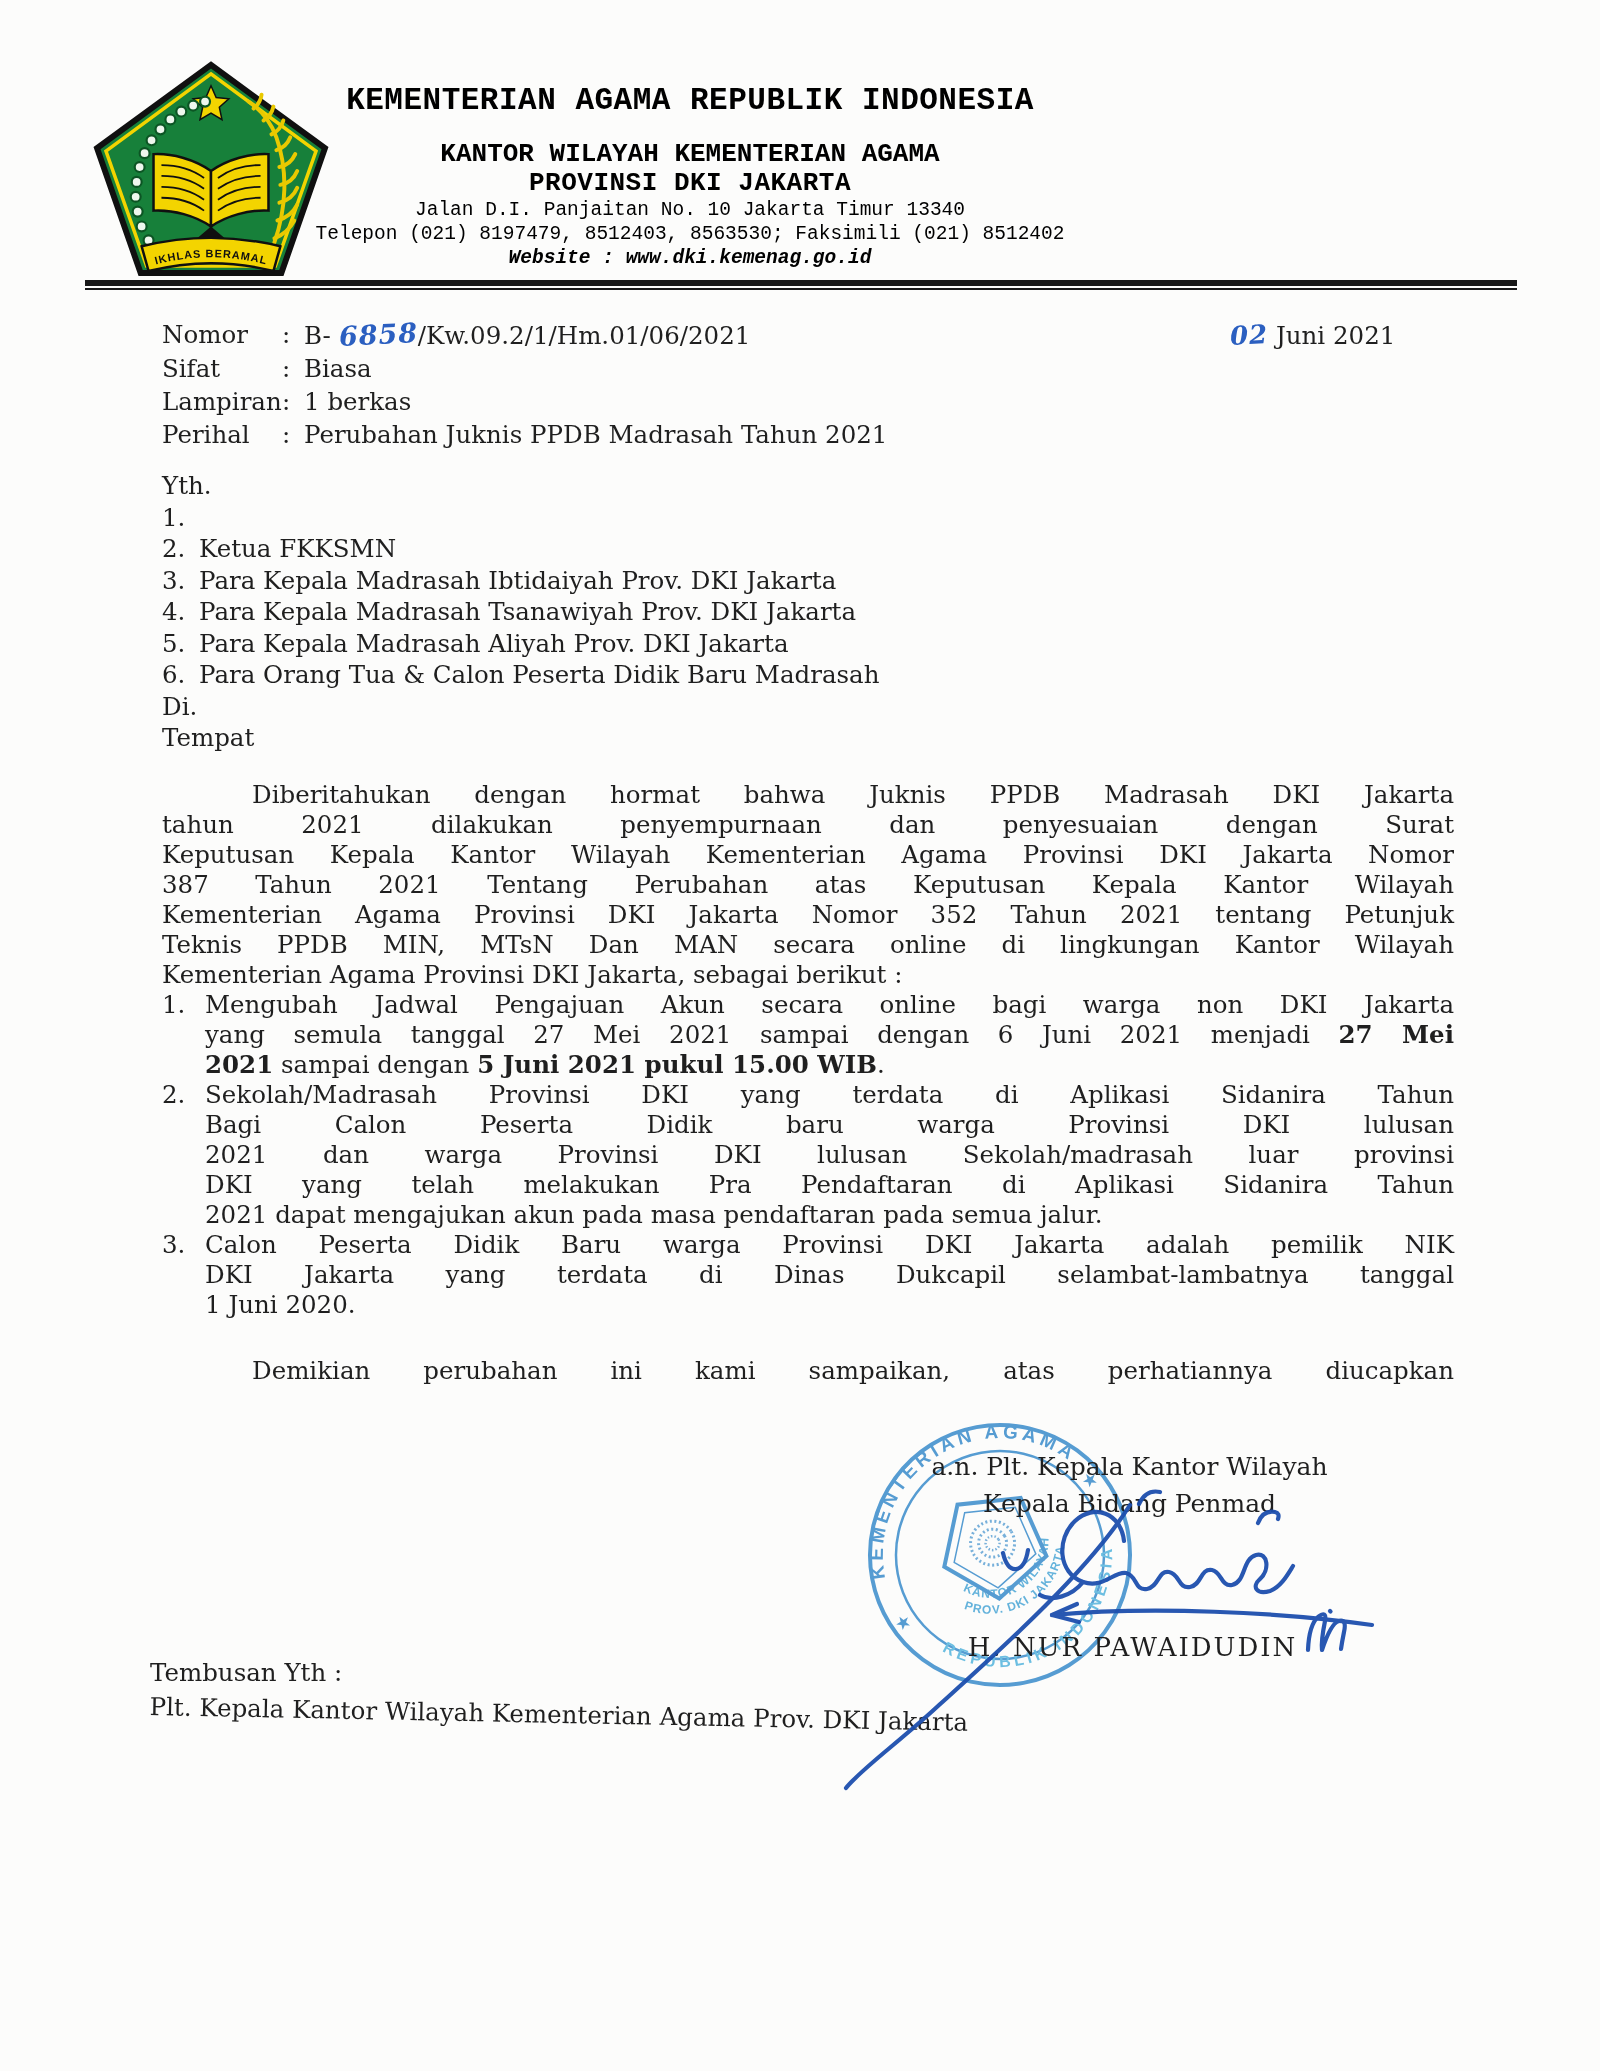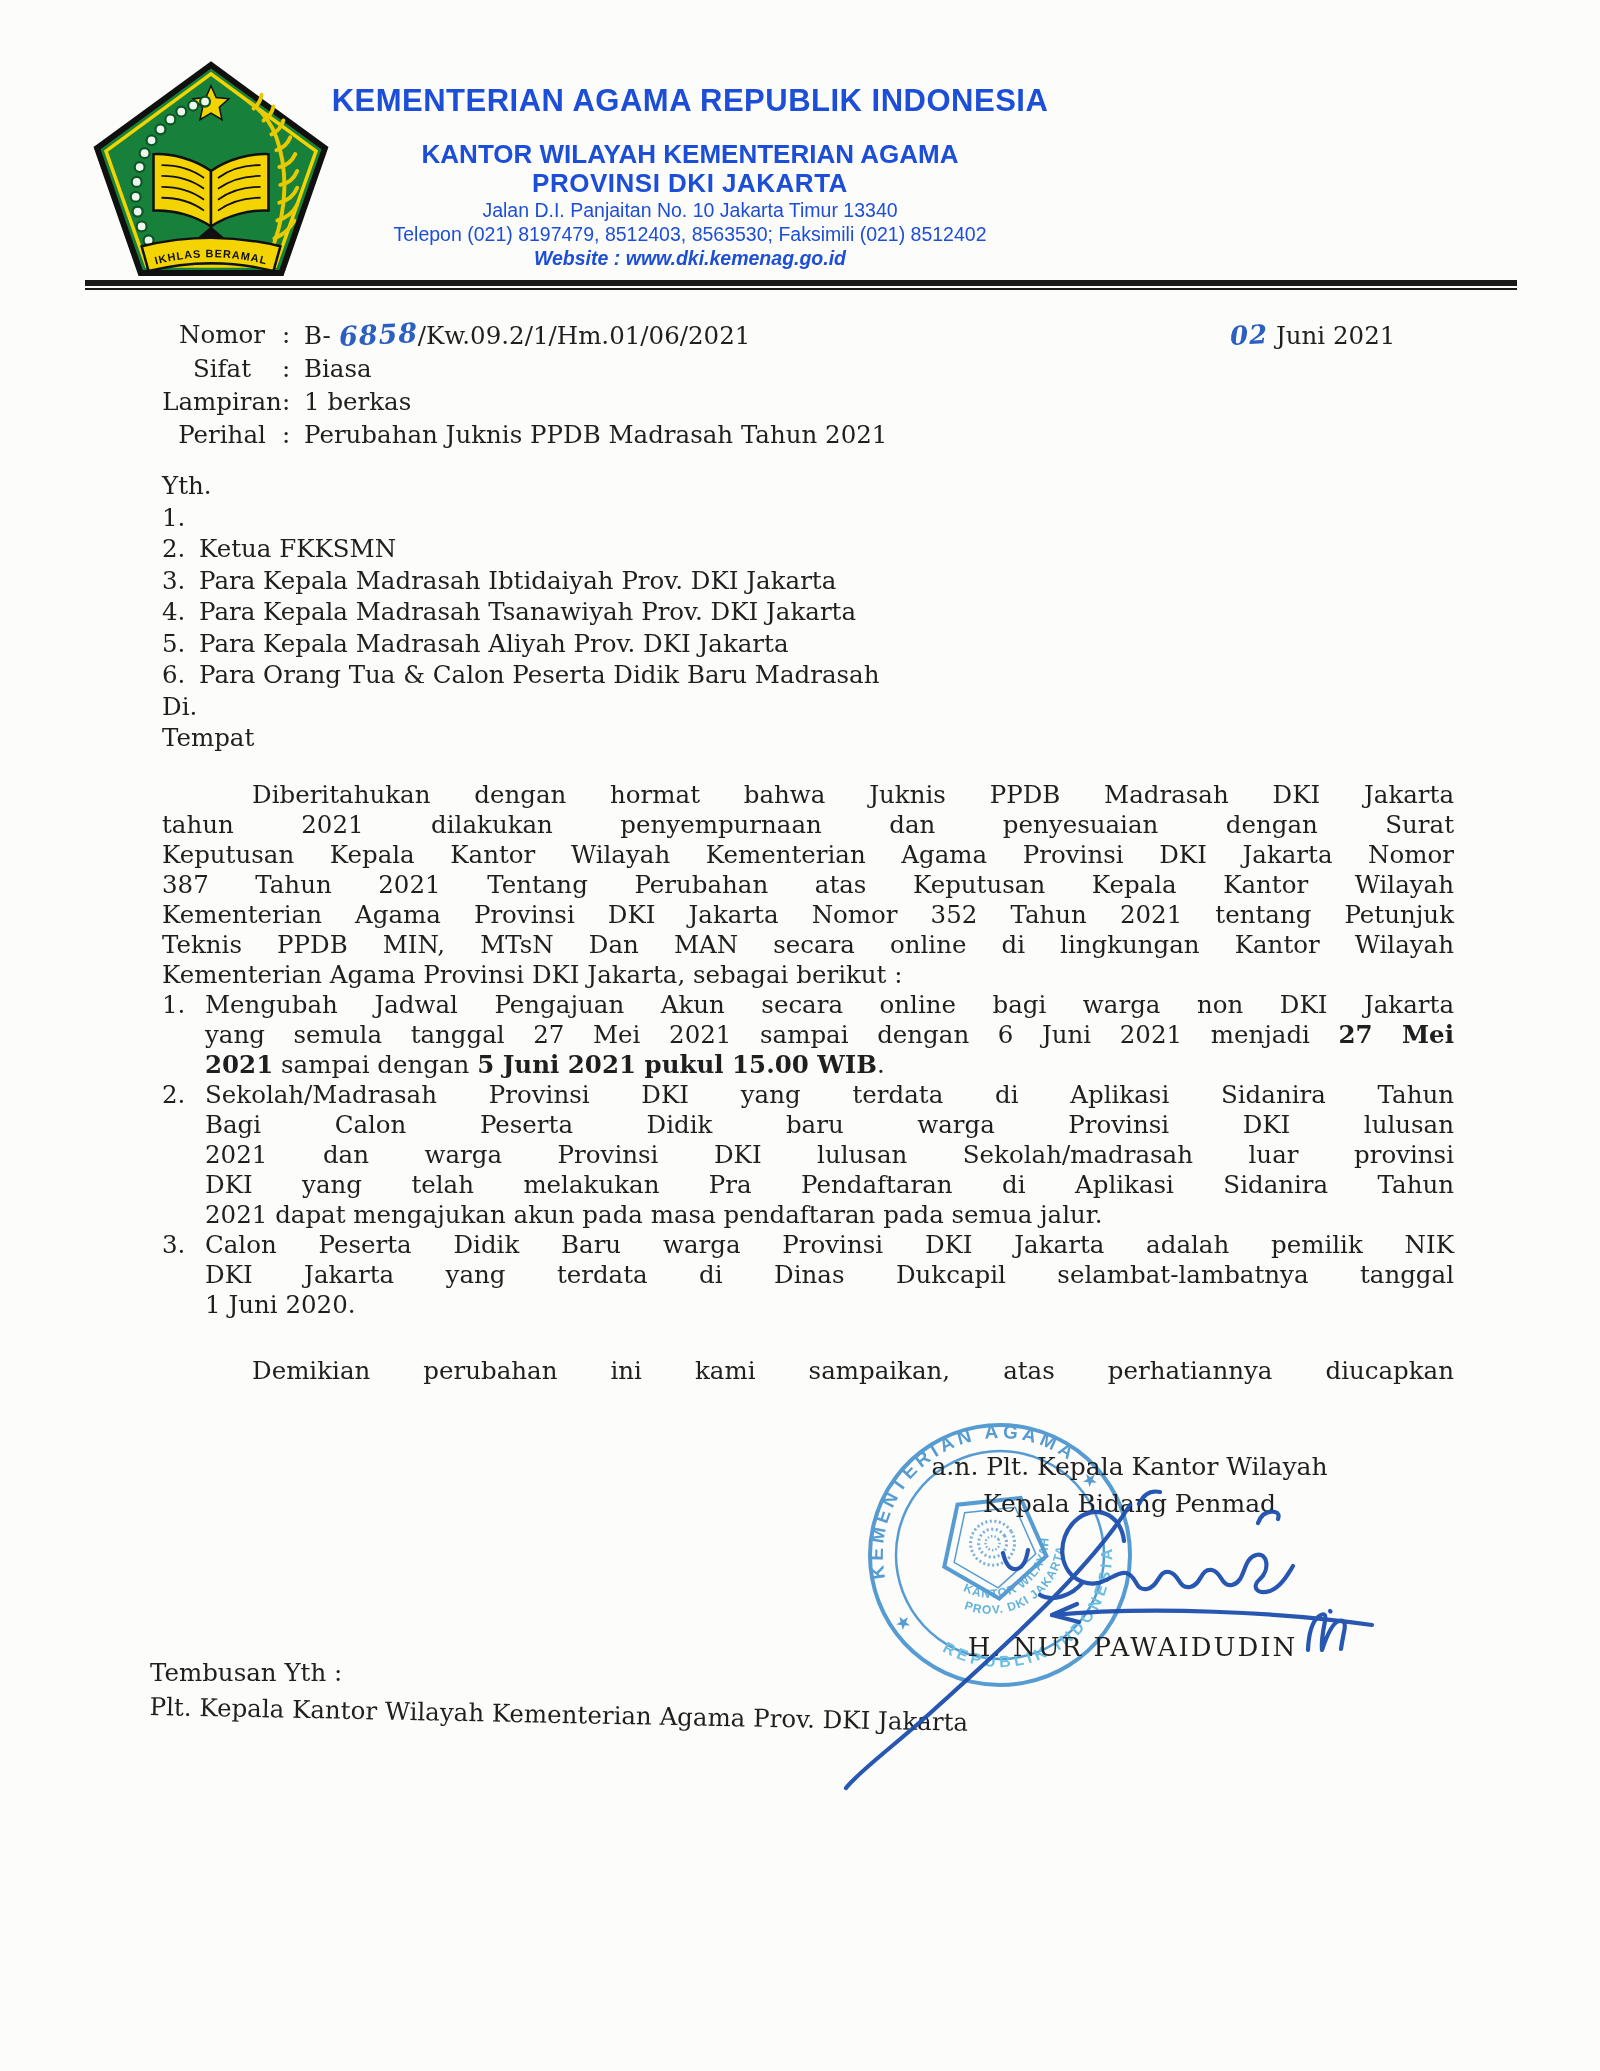--- a/index.html
+++ b/index.html
@@ -4,36 +4,36 @@
 <style>
   html,body{margin:0;padding:0;background:#ffffff;}
   .page{
     position:relative;width:1600px;height:2071px;background:#fcfcfb;
     overflow:hidden;font-family:"DejaVu Serif",serif;color:#1f1f1f;
   }
   .abs{position:absolute;}
 
   
   .head-text{left:80px;top:84px;width:1220px;text-align:center;
-    font-family:Liberation Sans, sans-serif;color:#1d4ed8;}
+    font-family:Liberation Mono, monospace;color:#000000;}
   .h-min{font-size:31px;font-weight:bold;letter-spacing:.5px;line-height:34px;}
   .h-off{font-size:26px;font-weight:bold;line-height:29px;margin-top:22px;}
   .h-prov{font-size:26px;font-weight:bold;letter-spacing:.5px;line-height:29px;}
   .h-addr,.h-tel{font-size:19.5px;line-height:24px;}
   .h-web{font-size:19.5px;line-height:24px;font-style:italic;font-weight:bold;}
   .logo-box{left:92px;top:60px;width:238px;height:218px;}
 
   .rule{left:85px;top:280px;width:1432px;}
   .rule .r1{height:6px;background:#181818;}
   .rule .r2{height:2px;background:#181818;margin-top:2px;}
 
   
   .meta{left:162px;top:318px;width:1000px;font-size:24.5px;line-height:33px;}
   .meta-row{display:flex;}
-  .meta-label{width:120px;text-align:center;}
+  .meta-label{width:120px;}
   .meta-sep{width:22px;}
   .date-line{left:1230px;top:320px;font-size:24.5px;}
   .hand{font-style:italic;font-weight:600;color:#2b5fc0;letter-spacing:1px;
         display:inline-block;transform:rotate(-3deg);}
   .hand-num{font-size:27px;}
   .hand-date{font-size:26px;}
 
   
   .recipients{left:162px;top:470px;width:1292px;font-size:24.5px;line-height:31.5px;}
   .rec-item{display:flex;}

